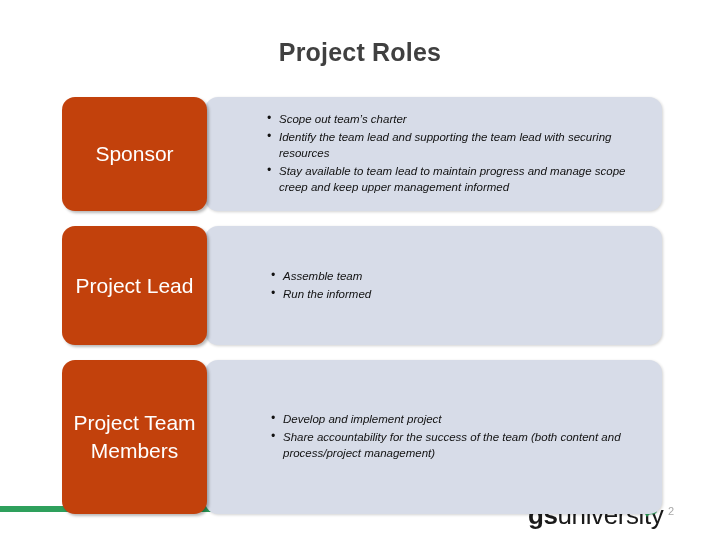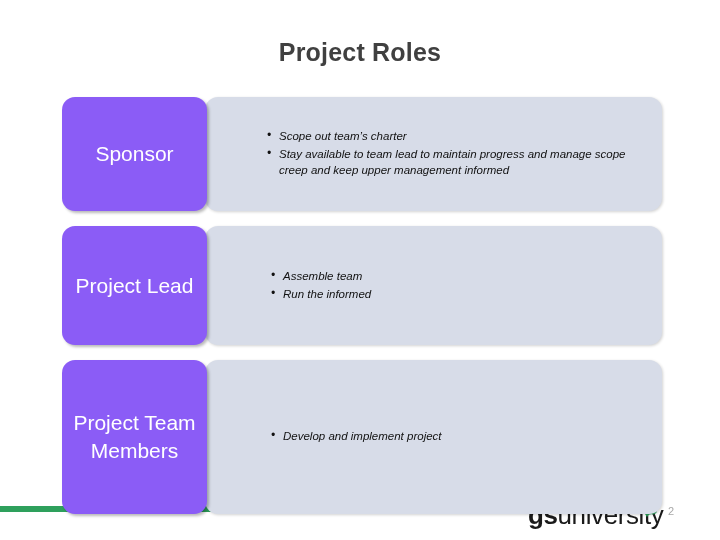--- a/index.html
+++ b/index.html
@@ -46,21 +46,21 @@
   .role-row.row-1 { top: 226px; height: 119px; }
   .role-row.row-2 { top: 360px; height: 154px; }
 
   
   .role-label {
     position: absolute;
     left: 0;
     top: 0;
     bottom: 0;
     width: 145px;
-    background: #8b5cf6;
+    background: #c2410c;
     border-radius: 13px;
     box-shadow: 2px 2px 3px rgba(0,0,0,0.28);
     display: flex;
     align-items: center;
     justify-content: center;
     text-align: center;
     color: #ffffff;
     font-size: 21px;
     line-height: 1.32;
     font-weight: normal;
@@ -158,40 +158,42 @@
 
 <div class="slide-title">Project Roles</div>
 
 <div class="roles">
 
   <div class="role-row row-0">
     <div class="role-label">Sponsor</div>
     <div class="role-panel">
       <ul class="bullet-list">
         <li class="bullet-item">Scope out team’s charter</li>
+        <li class="bullet-item">Identify the team lead and supporting the team lead with securing resources</li>
         <li class="bullet-item">Stay available to team lead to maintain progress and manage scope creep and keep upper management informed</li>
       </ul>
     </div>
   </div>
 
   <div class="role-row row-1">
     <div class="role-label">Project Lead</div>
     <div class="role-panel">
       <ul class="bullet-list">
         <li class="bullet-item">Assemble team</li>
         <li class="bullet-item">Run the informed</li>
       </ul>
     </div>
   </div>
 
   <div class="role-row row-2">
     <div class="role-label">Project Team Members</div>
     <div class="role-panel">
       <ul class="bullet-list">
         <li class="bullet-item">Develop and implement project</li>
+        <li class="bullet-item">Share accountability for the success of the team (both content and process/project management)</li>
       </ul>
     </div>
   </div>
 
 </div>
 
 <div class="footer-rule"></div>
 
 <div class="brand">
   <span class="brand-text"><span class="gs">gs</span><span>university</span></span>

